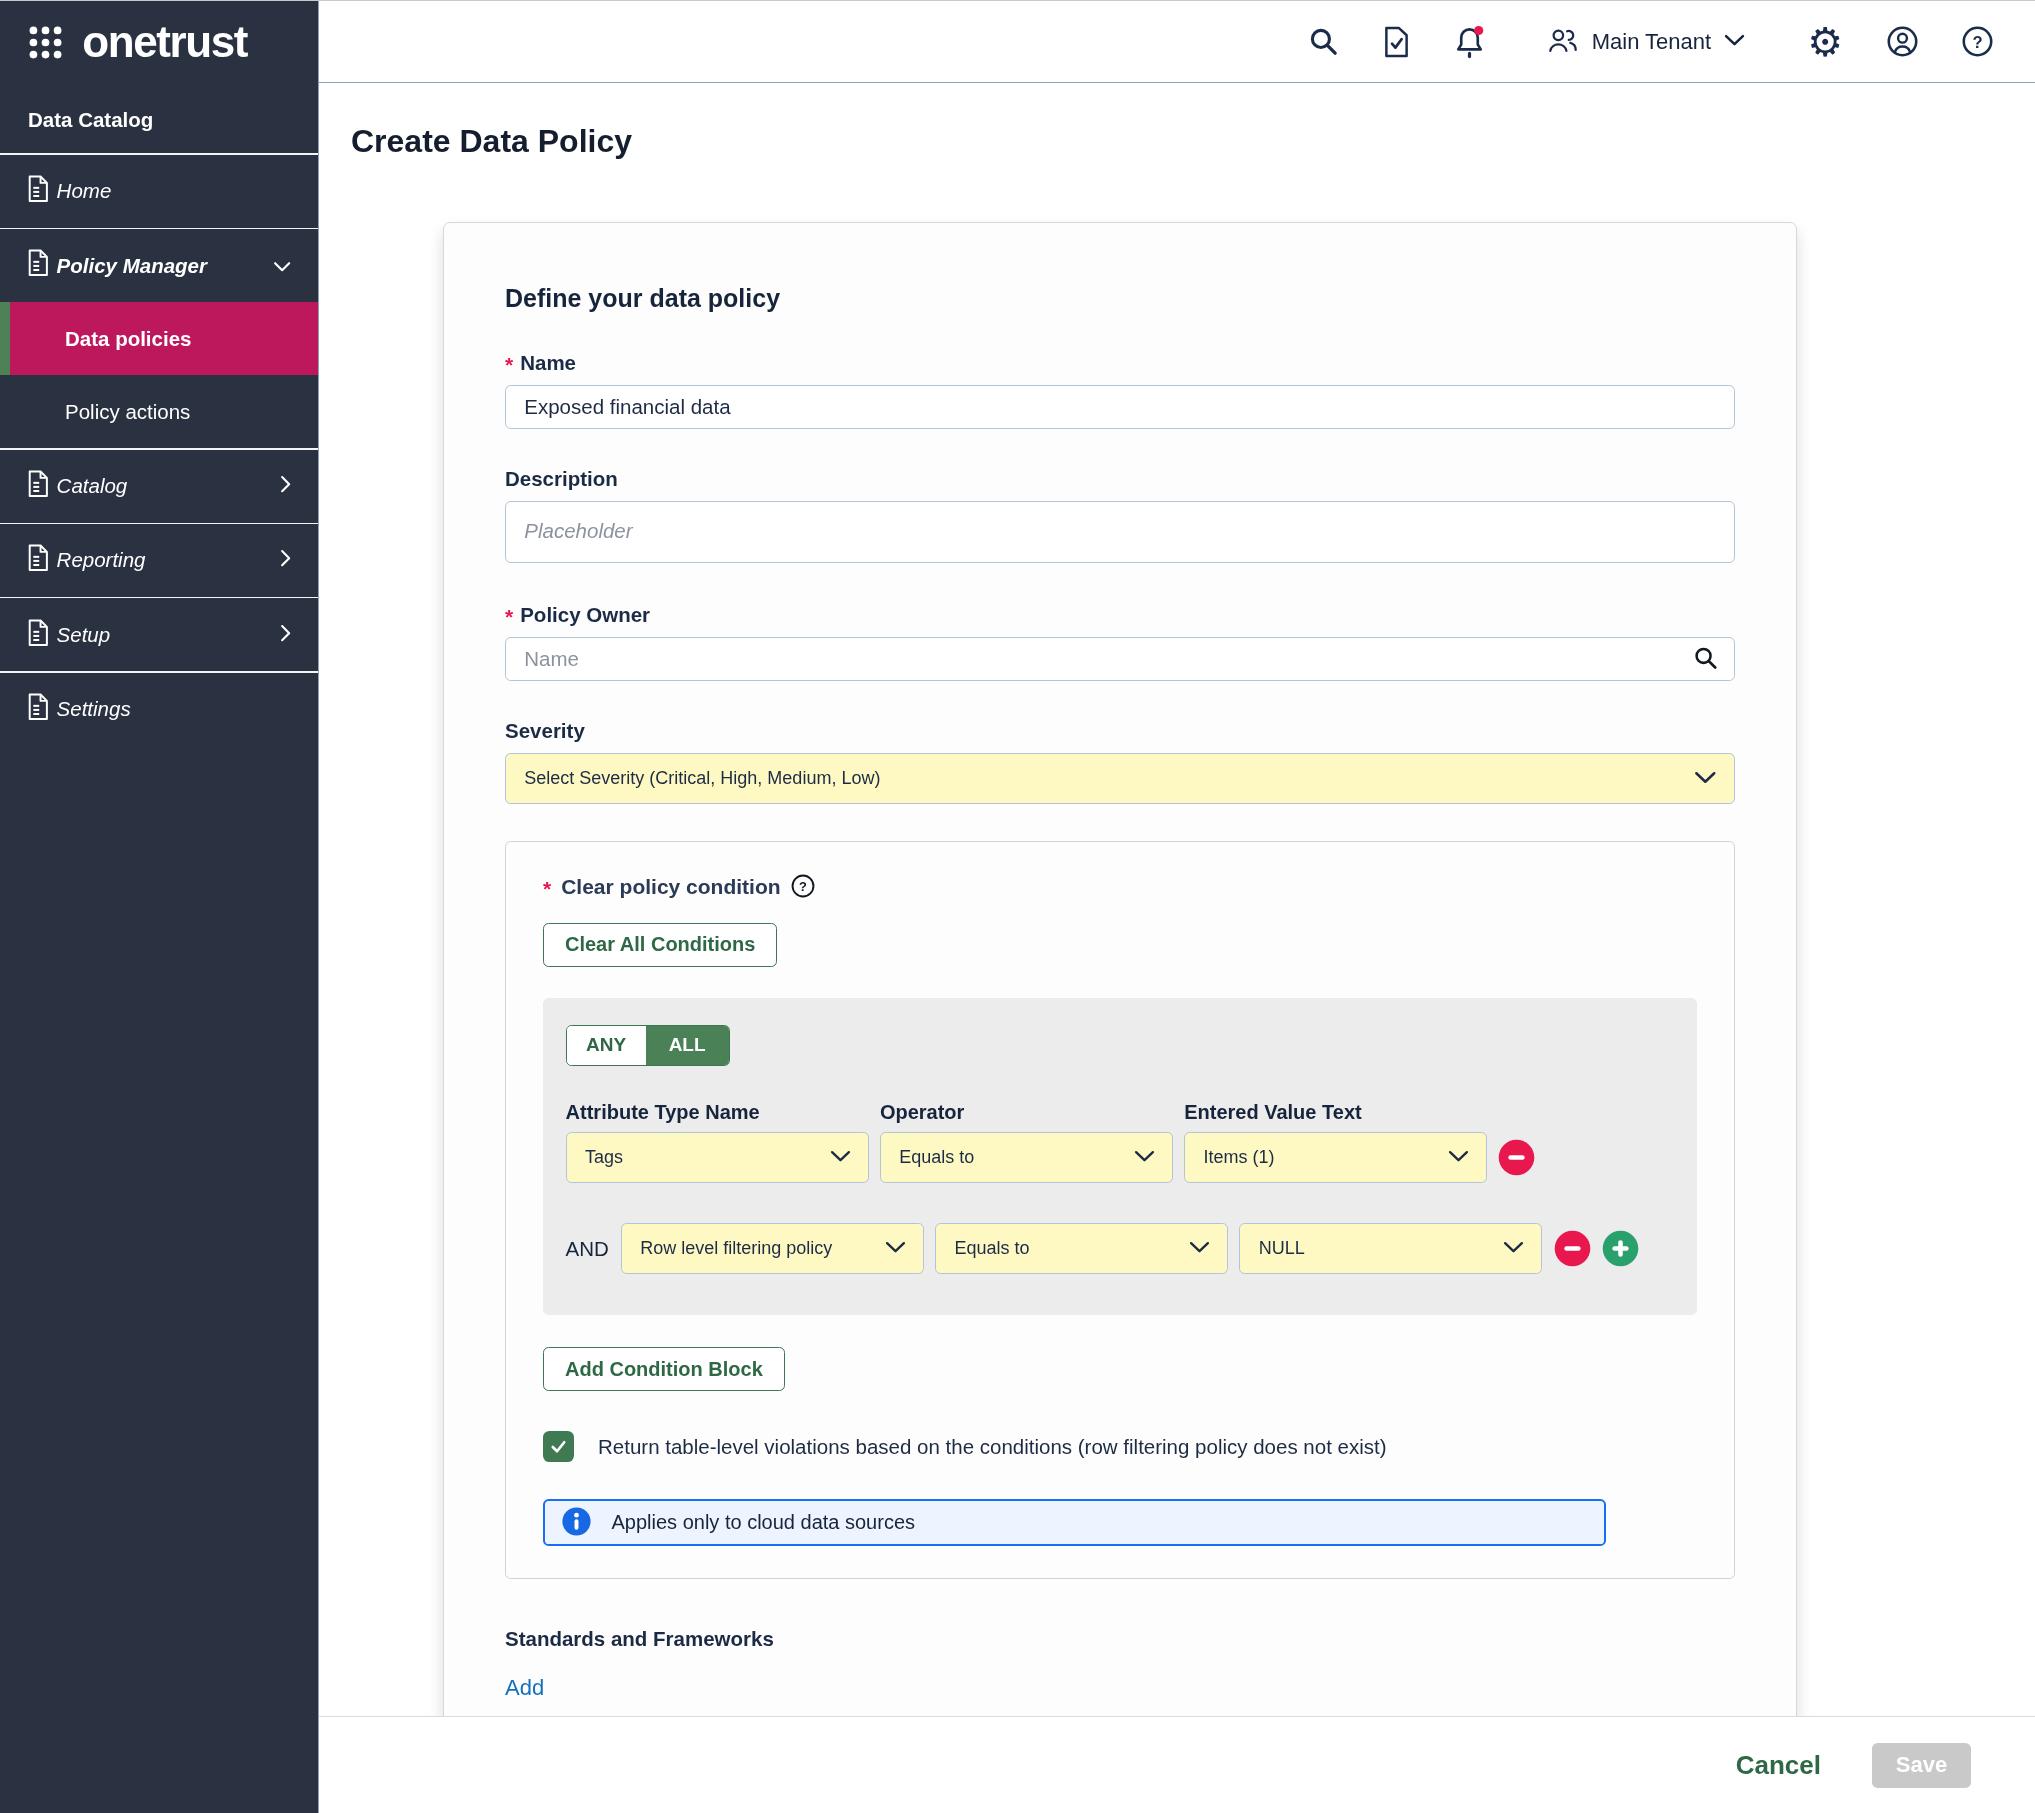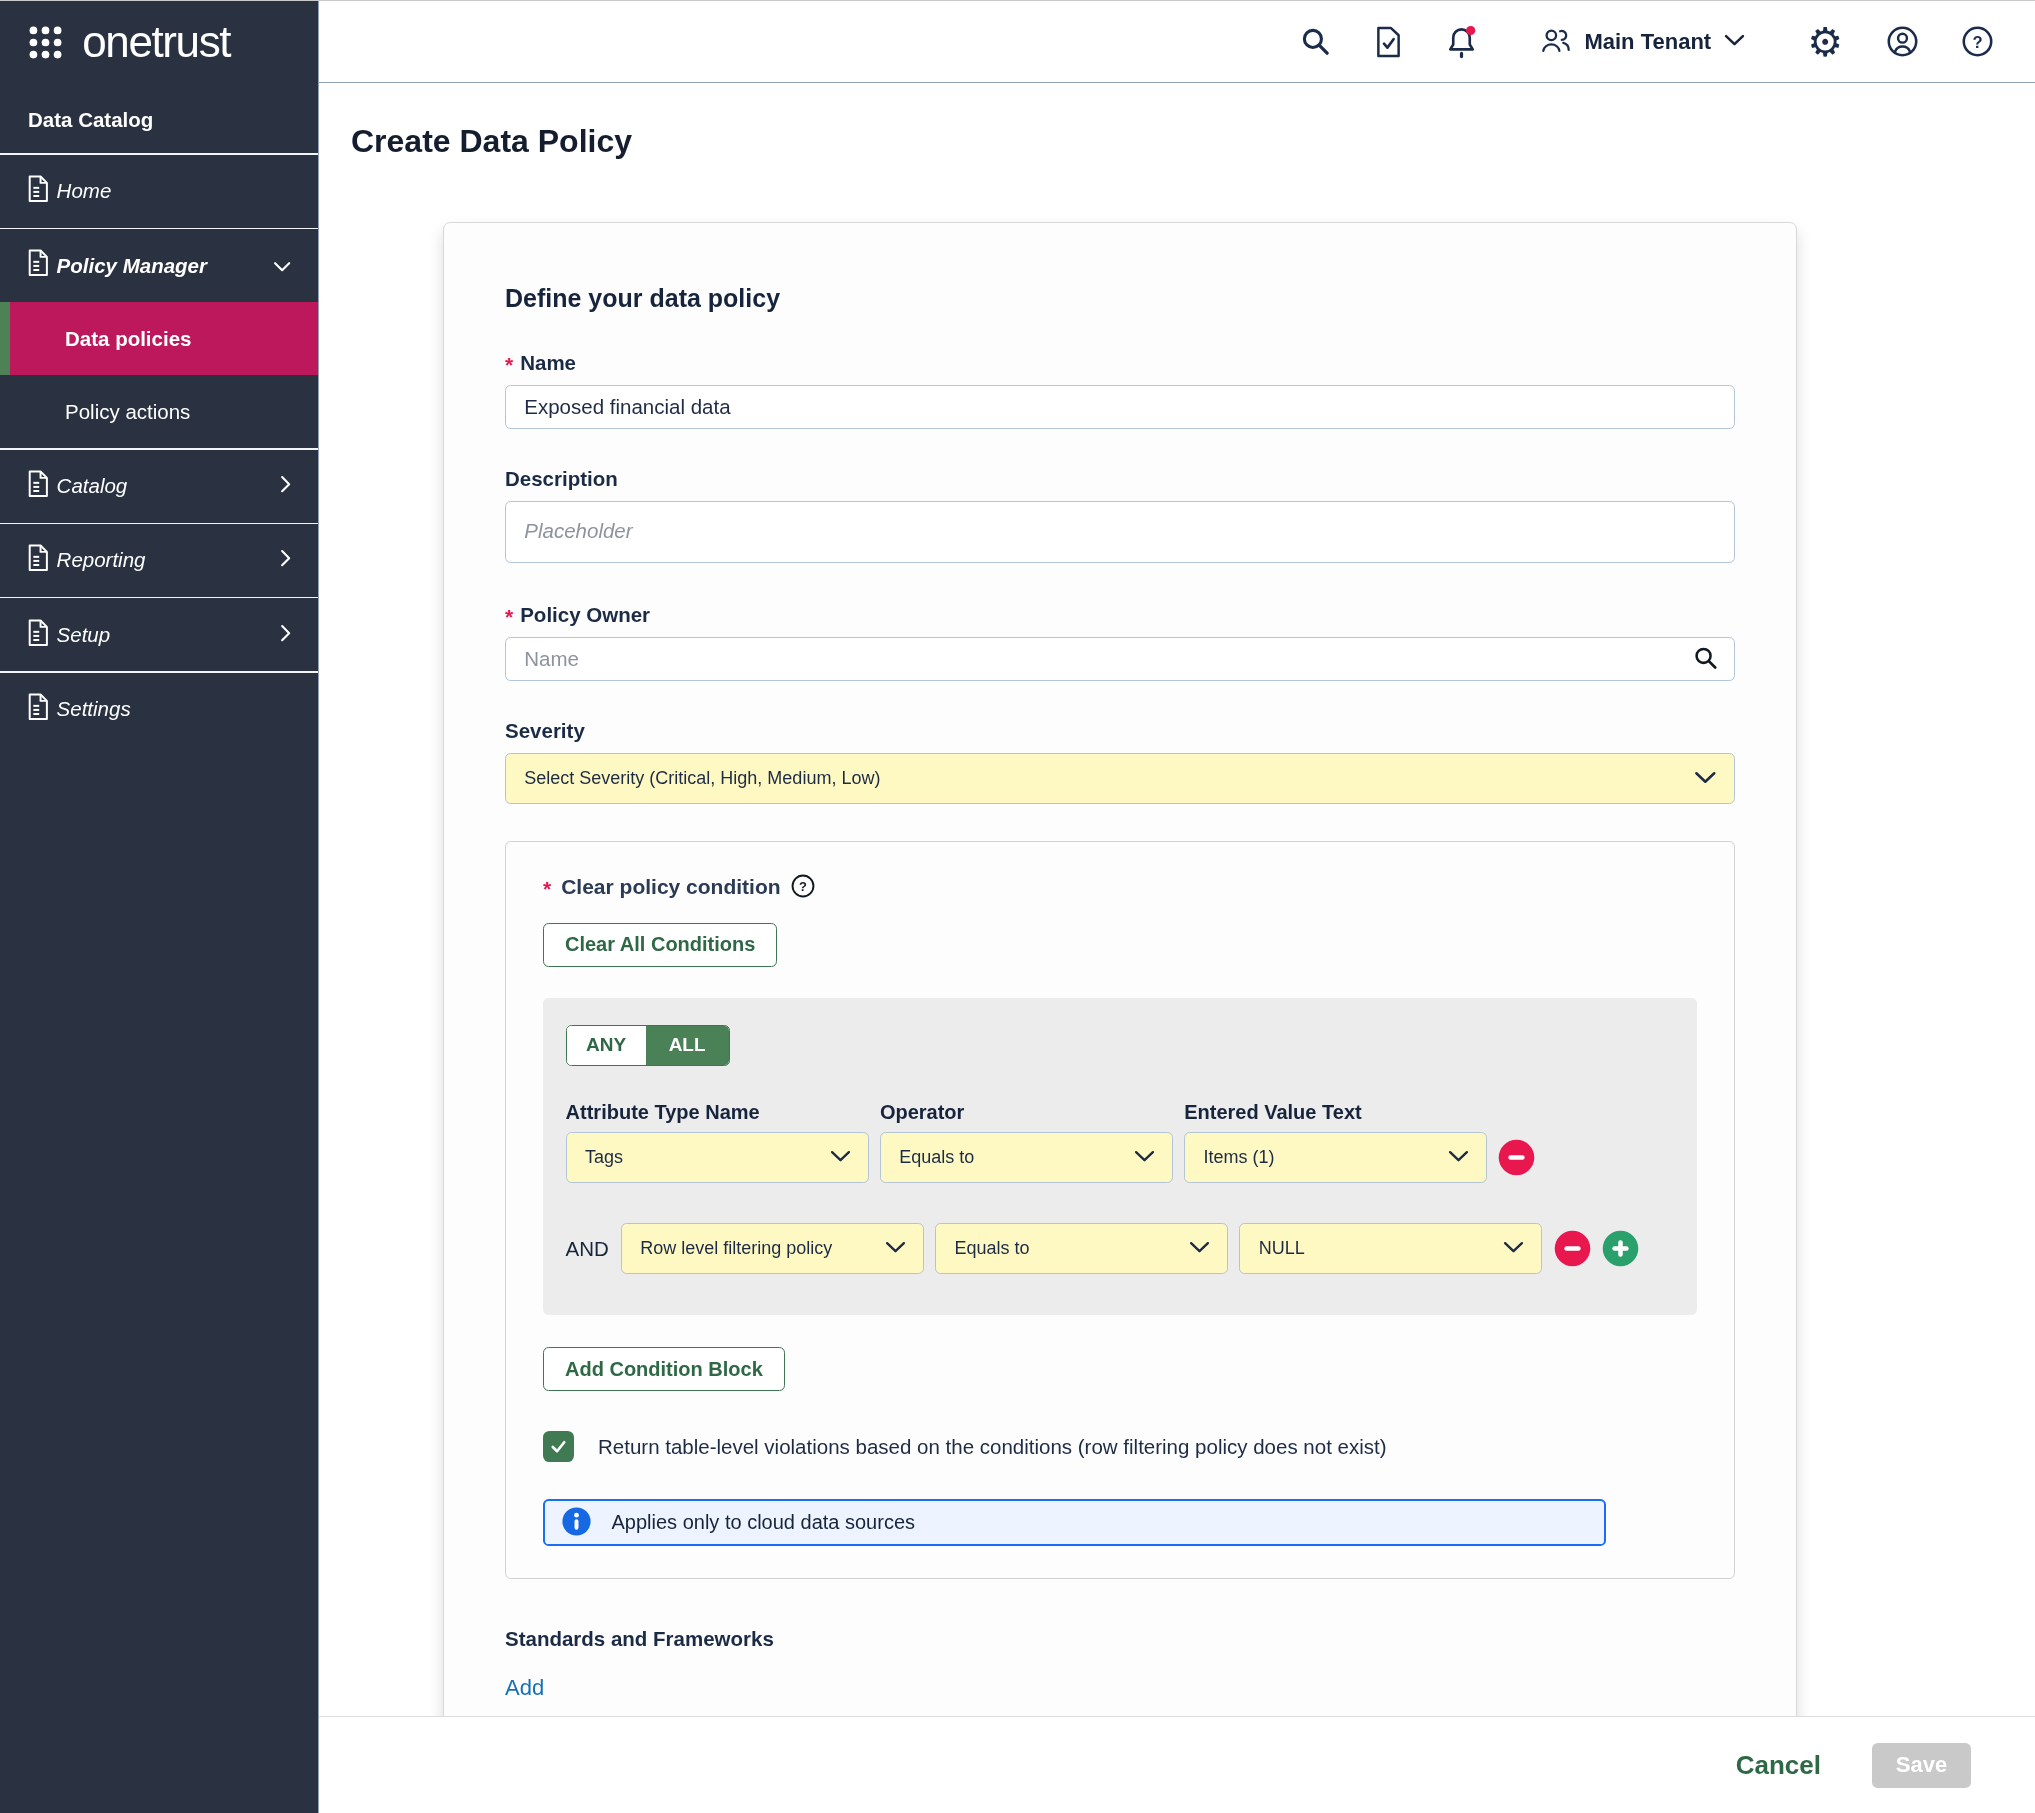--- a/index.html
+++ b/index.html
@@ -13,21 +13,21 @@
     display:flex; overflow:hidden; position:relative;
   }
 
   
   .sidebar {
     width:319px; min-width:319px; background:#2A3241; color:#fff;
     border-right:1.4px solid #8FA1B3; display:flex; flex-direction:column;
   }
   .logo-row { height:82px; display:flex; align-items:center; padding-left:27px; gap:18.3px; cursor:pointer; }
   .logo-row svg { display:block; }
-  .wordmark { font-size:44px; font-weight:400; letter-spacing:-1.4px; color:#fff; line-height:1; }
+  .wordmark { font-size:44px; font-weight:700; letter-spacing:-1.4px; color:#fff; line-height:1; }
   .catalog-title { padding:25.4px 28px 21px 28px; font-size:20.5px; font-weight:700; }
   .sep { height:1.4px; background:#F2F4F6; }
   .nav-item {
     height:73px; display:flex; align-items:center; padding:0 27px; gap:7px;
     font-size:20.5px; cursor:pointer;font-style:italic;
   }
   .nav-item .doc-ic { flex:0 0 auto; }
   .nav-item .chev { margin-left:auto; }
   .nav-item.bold { font-weight:700; }
   .sub-item {
@@ -37,21 +37,21 @@
   .sub-item.active { background:#be185d; box-shadow:inset 10px 0 0 #4E8156; font-weight:700; }
 
   
   .main-col { flex:1; display:flex; flex-direction:column; background:#fff; min-width:0; }
   .topbar {
     height:82px; min-height:82px; background:#fff; border-bottom:1.4px solid #8FA1B3;
     display:flex; align-items:center; justify-content:flex-end; padding-right:42px; gap:44px;
   }
   .icon-btn { display:flex; align-items:center; justify-content:center; cursor:pointer; position:relative; }
   .tenant { display:flex; align-items:center; gap:12.7px; cursor:pointer; margin:0 18.3px; }
-  .tenant-label { font-size:22px; font-weight:700; color:#16243C; white-space:nowrap; }
+  .tenant-label { font-size:22px; font-weight:400; color:#16243C; white-space:nowrap; }
   .gear-glyph { font-size:40px; line-height:1; color:#1B2B4A; }
 
   .content { flex:1; overflow:hidden; position:relative; }
   .page-title { margin:40px 0 0 32px; font-size:32px; font-weight:600; color:#141E2E; }
 
   
   .card {
     width:1354px; margin:62px 0 0 124px;
     background:#FDFDFD; border:1.4px solid #D8D8D8; border-radius:7px;
     box-shadow:0 8.5px 15.5px rgba(0,0,0,0.14);

